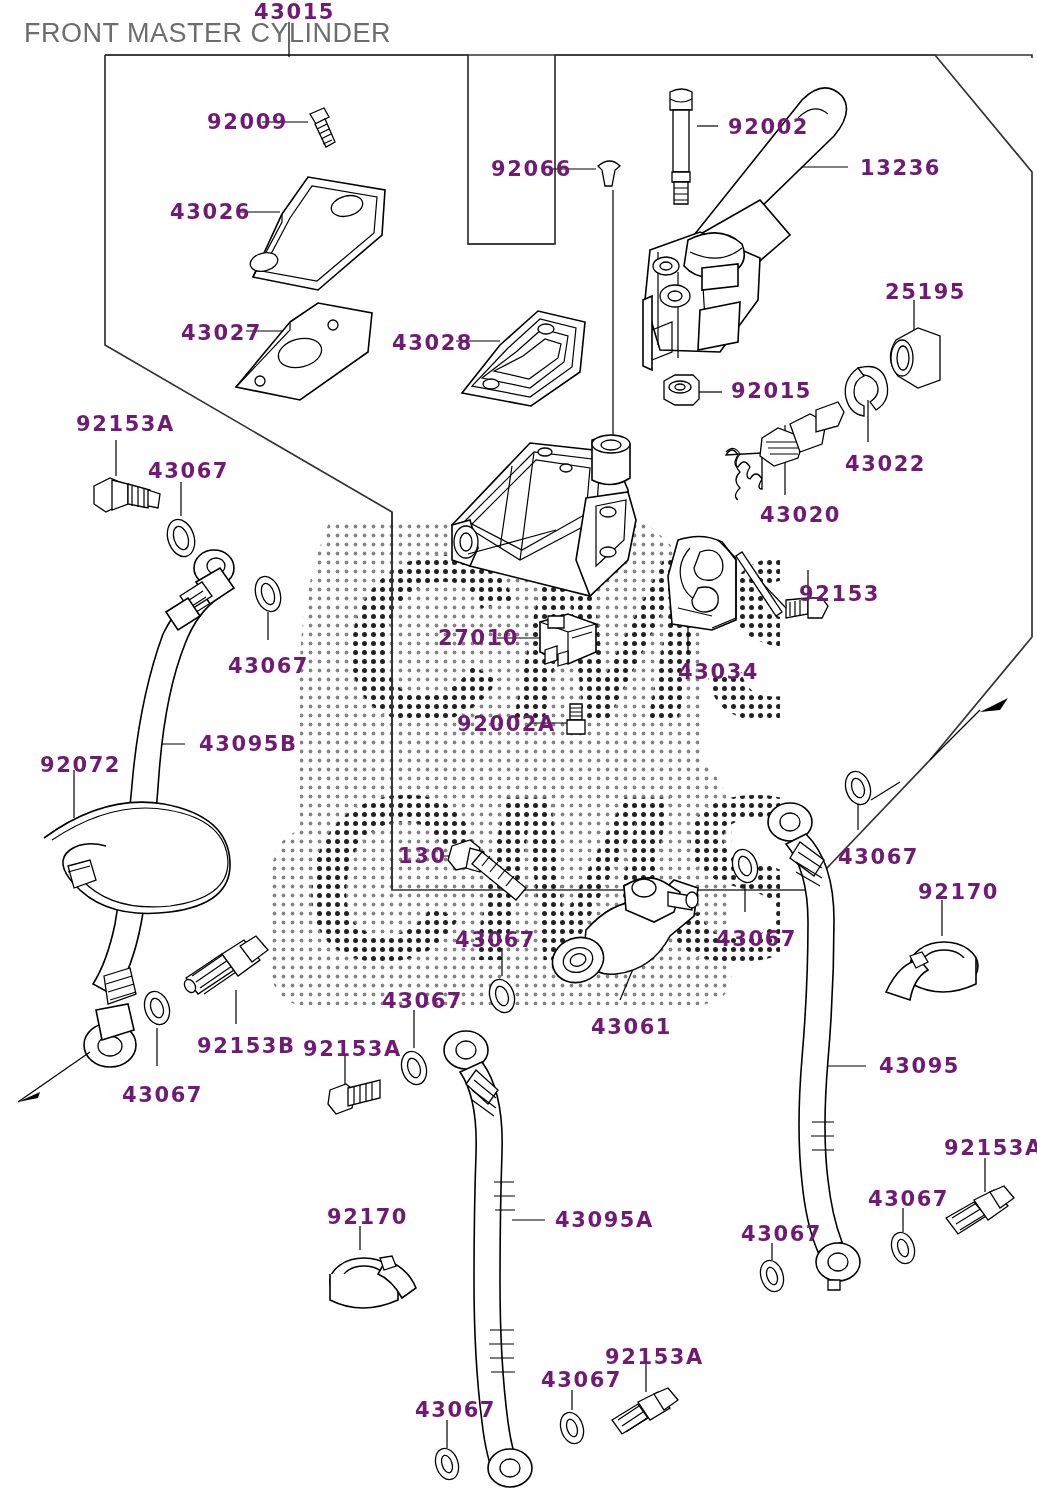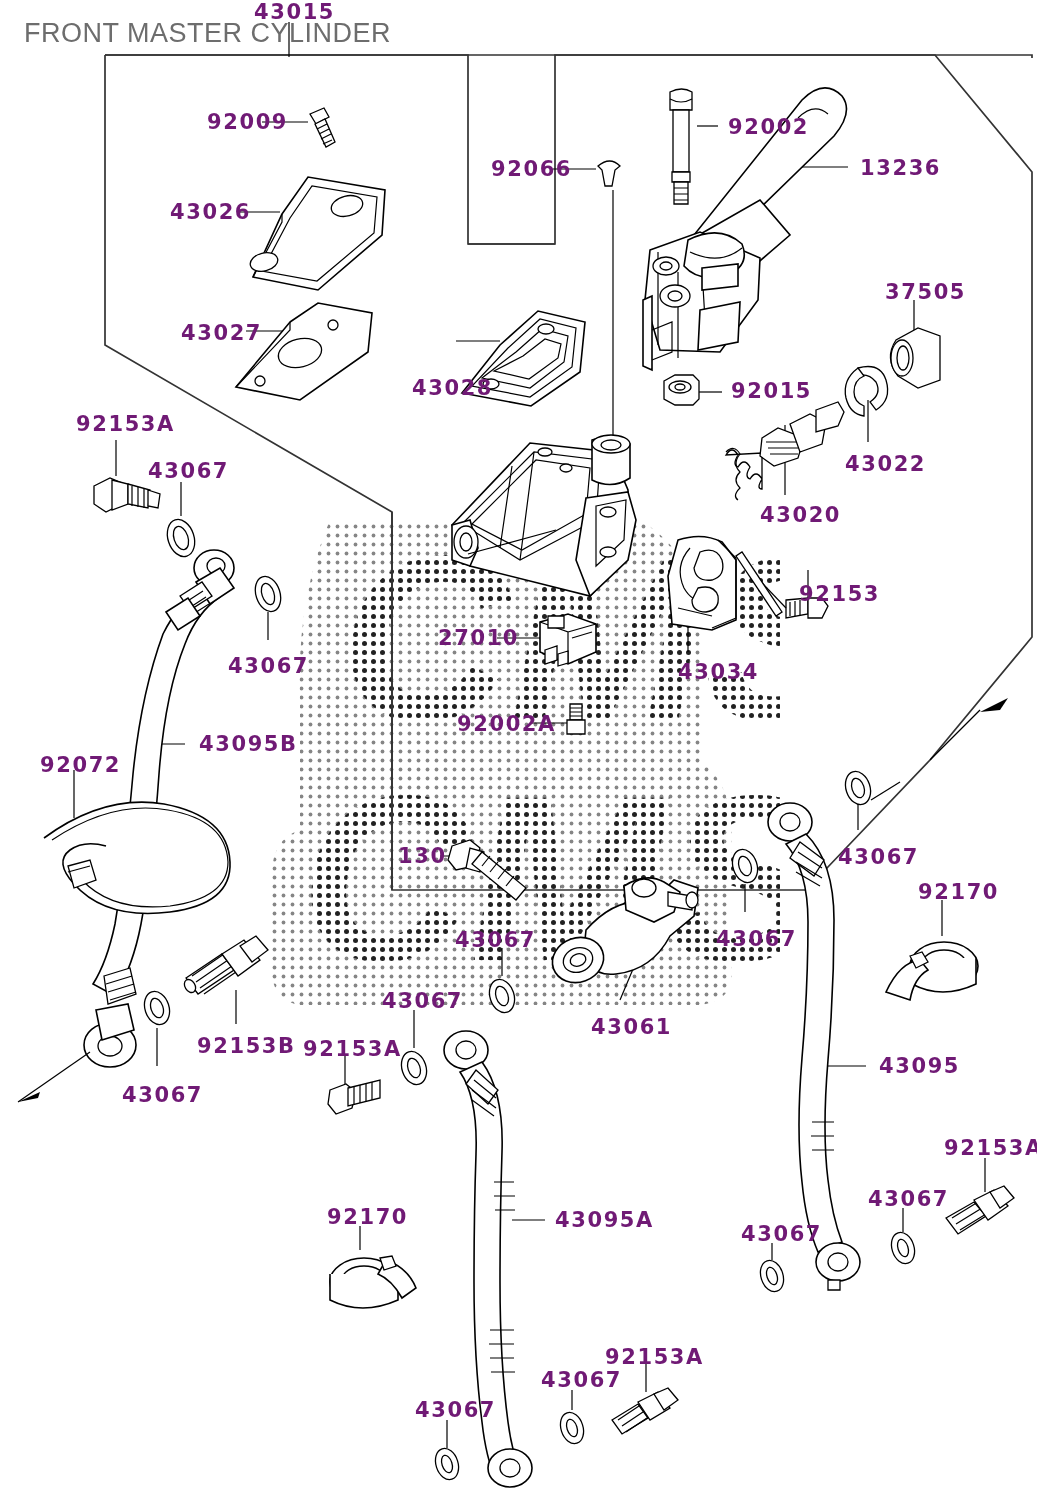--- a/index.html
+++ b/index.html
@@ -449,22 +449,22 @@
   <div class="title" style="color: rgb(109, 109, 109);">FRONT MASTER CYLINDER</div>
 
   <div id="labels">
       <div class="plabel" style="left: 254px; top: 2px;">43015</div>
       <div class="plabel" style="left: 207px; top: 112px;">92009</div>
       <div class="plabel" style="left: 491px; top: 159px;">92066</div>
       <div class="plabel" style="left: 728px; top: 117px;">92002</div>
       <div class="plabel" style="left: 860px; top: 158px;">13236</div>
       <div class="plabel" style="left: 170px; top: 202px;">43026</div>
       <div class="plabel" style="left: 181px; top: 323px;">43027</div>
-      <div class="plabel" style="left: 412px; top: 333px; margin-top: 45px;">43028</div>
-      <div class="plabel" style="left: 885px; top: 282px;">37505</div>
+      <div class="plabel" style="left: 392px; top: 333px;">43028</div>
+      <div class="plabel" style="left: 885px; top: 282px;">25195</div>
       <div class="plabel" style="left: 731px; top: 381px;">92015</div>
       <div class="plabel" style="left: 845px; top: 454px;">43022</div>
       <div class="plabel" style="left: 760px; top: 505px;">43020</div>
       <div class="plabel" style="left: 76px; top: 414px;">92153A</div>
       <div class="plabel" style="left: 148px; top: 461px;">43067</div>
       <div class="plabel" style="left: 228px; top: 656px;">43067</div>
       <div class="plabel" style="left: 778px; top: 584px; margin-left: 21px;">92153</div>
       <div class="plabel" style="left: 438px; top: 628px;">27010</div>
       <div class="plabel" style="left: 658px; top: 662px; margin-left: 20px;">43034</div>
       <div class="plabel" style="left: 457px; top: 714px;">92002A</div>

